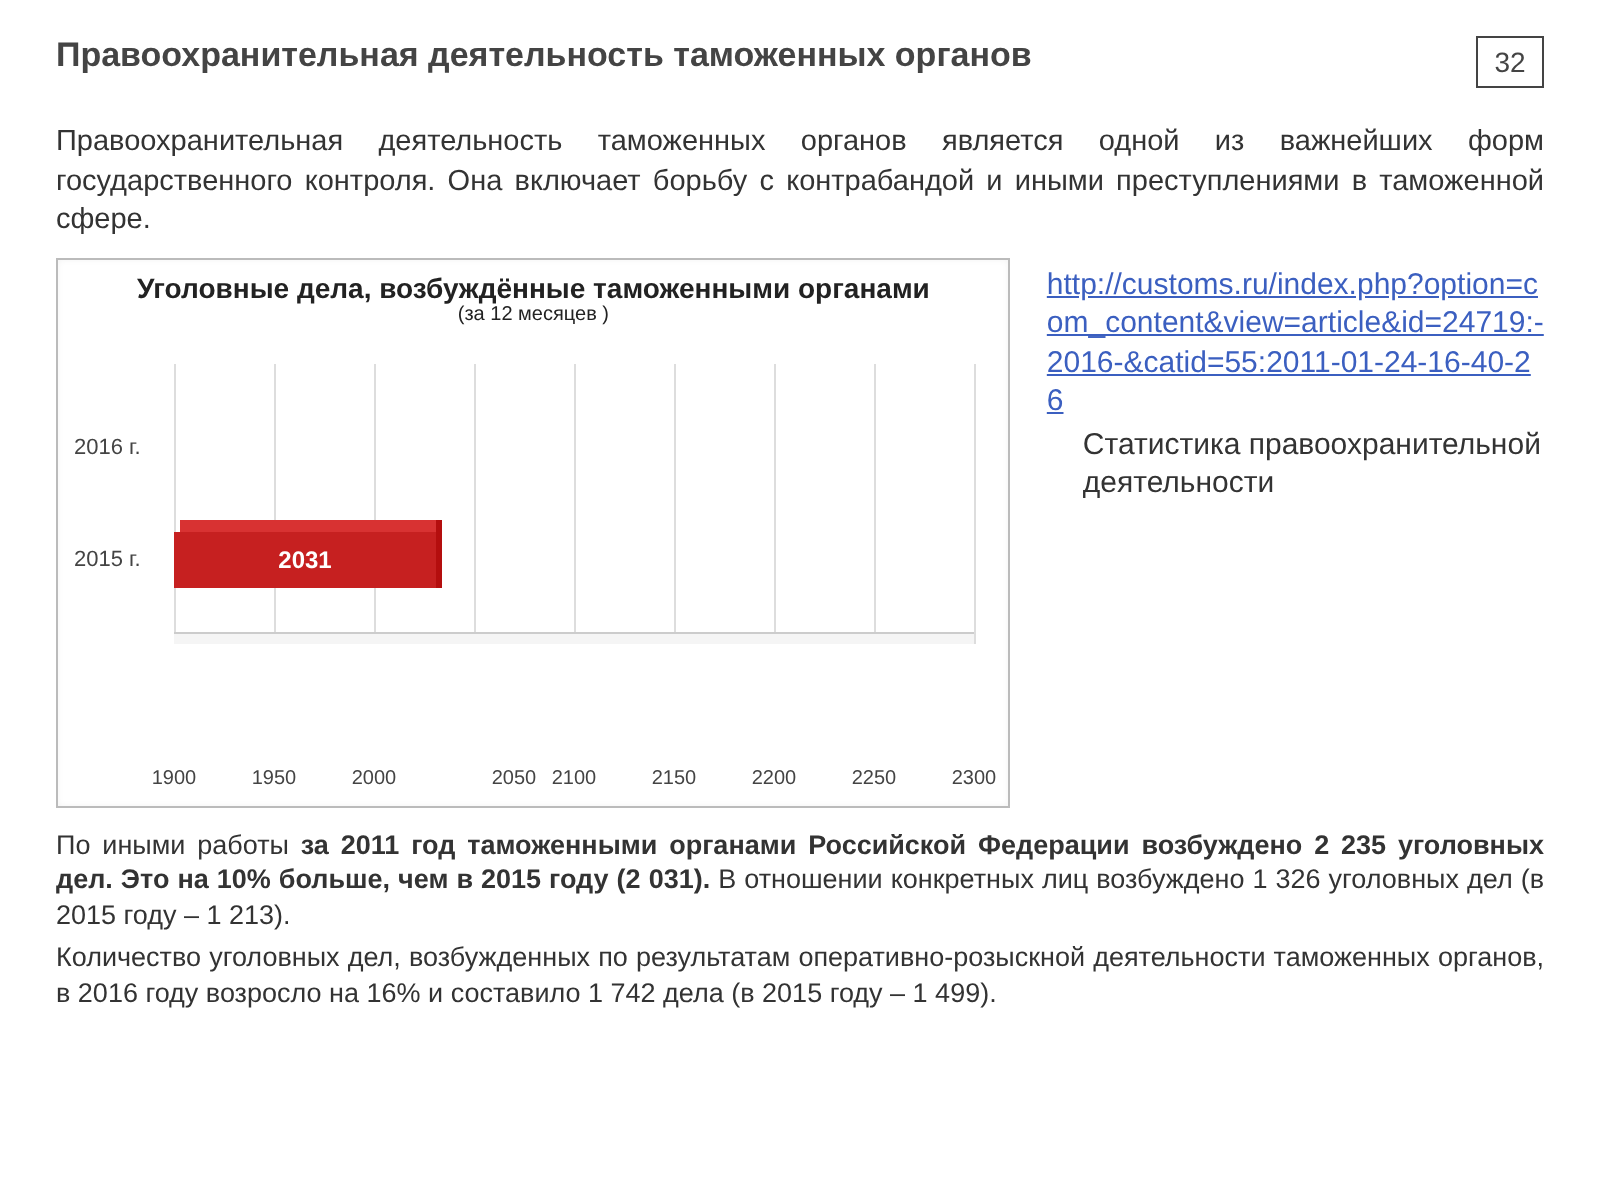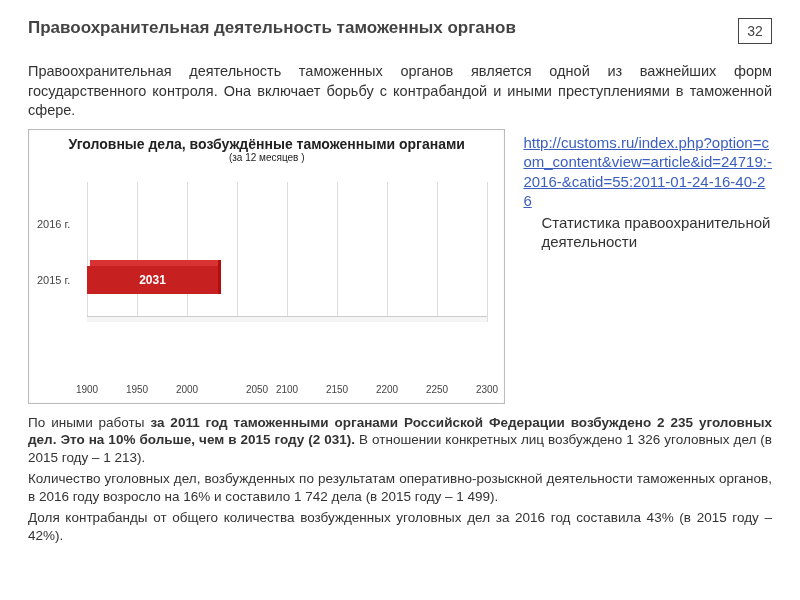--- a/index.html
+++ b/index.html
@@ -201,14 +201,13 @@
     <a class="link">http://customs.ru/index.php?option=com_content&amp;view=article&amp;id=24719:-2016-&amp;catid=55:2011-01-24-16-40-26</a>
     <div class="stat-text">Статистика правоохранительной деятельности</div>
   </div>
 </div>
 
 <div class="body-text">
   <p>
     <span>По иными работы </span><span class="b">за 2011 год таможенными органами Российской Федерации возбуждено 2 235 уголовных дел. Это на 10% больше, чем в 2015 году (2 031).</span><span> В отношении конкретных лиц возбуждено 1 326 уголовных дел (в 2015 году – 1 213).</span>
   </p>
   <p>Количество уголовных дел, возбужденных по результатам оперативно-розыскной деятельности таможенных органов, в 2016 году возросло на 16% и составило 1 742 дела (в 2015 году –  1 499).</p>
-  <p>Доля контрабанды от общего количества возбужденных уголовных дел за 2016 год составила 43% (в 2015 году –  42%).</p>
 </div>
 
 </body></html>

